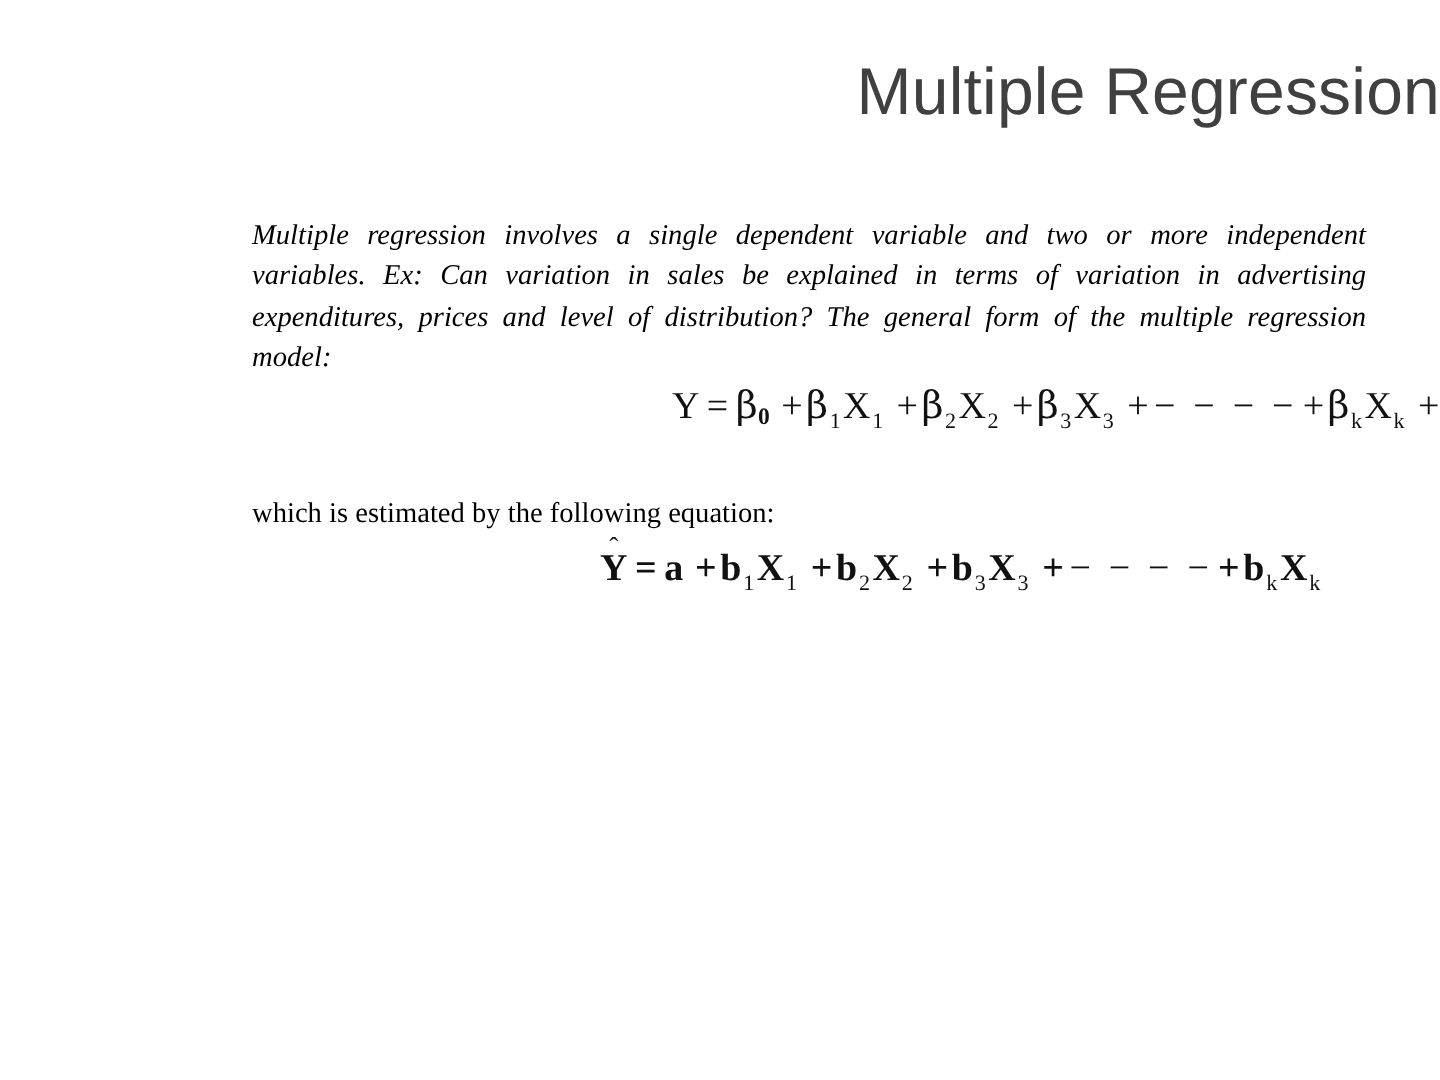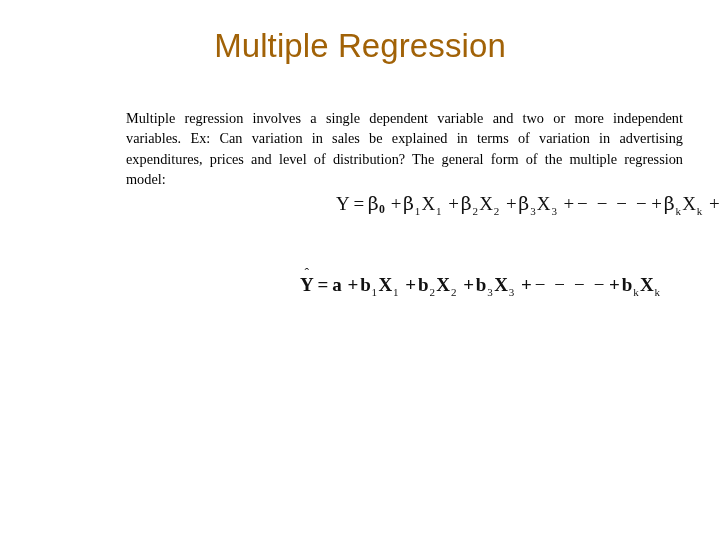--- a/index.html
+++ b/index.html
@@ -24,36 +24,37 @@
     height: 540px;
     background: #ffffff;
   }
 
   
   .slide-title {
     position: absolute;
     left: 0;
     top: 26px;
     width: 720px;
-    text-align: center;
+    text-align: right;
     font-family: "Liberation Sans", "DejaVu Sans", sans-serif;
     font-size: 33px;
     font-weight: 400;
     line-height: 40px;
     letter-spacing: 0.1px;
-    color: #a16207;
+    color: #404040;
     white-space: nowrap;
   }
 
   
   .body-block {
     position: absolute;
     left: 126px;
     top: 108px;
     width: 557px;
+    font-style: italic;
   }
 
   .body-para {
     margin: 0;
     font-family: "Liberation Serif", "DejaVu Serif", serif;
     font-size: 14.3px;
     line-height: 20.3px;
     text-align: justify;
     text-justify: inter-word;
     color: #000000;
@@ -155,18 +156,19 @@
   <div class="slide-title">Multiple Regression</div>
 
   <div class="body-block">
     <p class="body-para">Multiple regression involves a single dependent variable and two or more independent variables. Ex: Can variation in sales be explained in terms of variation in advertising expenditures, prices and level of distribution? The general form of the multiple regression model:</p>
   </div>
 
   <div class="equation eq-model">
     <span class="v">Y</span><span class="gap-sm"></span><span class="op">=</span><span class="gap-sm"></span><span class="greek">β</span><span class="sub-b0">0</span><span class="gap"></span><span class="op">+</span><span class="greek">β</span><span class="sub">1</span><span class="v">X</span><span class="sub">1</span><span class="gap"></span><span class="op">+</span><span class="greek">β</span><span class="sub">2</span><span class="v">X</span><span class="sub">2</span><span class="gap"></span><span class="op">+</span><span class="greek">β</span><span class="sub">3</span><span class="v">X</span><span class="sub">3</span><span class="gap"></span><span class="op">+</span><span class="dashes">− − − −</span><span class="op">+</span><span class="greek">β</span><span class="sub">k</span><span class="v">X</span><span class="sub">k</span><span class="gap"></span><span class="op">+</span><span class="v">e</span>
   </div>
 
+  <div class="estimate-line">which is estimated by the following equation:</div>
 
   <div class="equation eq-estimated">
     <span class="yhat"><span class="hat">ˆ</span><span class="v">Y</span></span><span class="gap-sm"></span><span class="op">=</span><span class="gap-sm"></span><span class="v">a</span><span class="gap"></span><span class="op">+</span><span class="coef">b</span><span class="sub">1</span><span class="v">X</span><span class="sub">1</span><span class="gap"></span><span class="op">+</span><span class="coef">b</span><span class="sub">2</span><span class="v">X</span><span class="sub">2</span><span class="gap"></span><span class="op">+</span><span class="coef">b</span><span class="sub">3</span><span class="v">X</span><span class="sub">3</span><span class="gap"></span><span class="op">+</span><span class="dashes">− − − −</span><span class="op">+</span><span class="coef">b</span><span class="sub">k</span><span class="v">X</span><span class="sub">k</span>
   </div>
 
 </div>
 
 </body></html>

